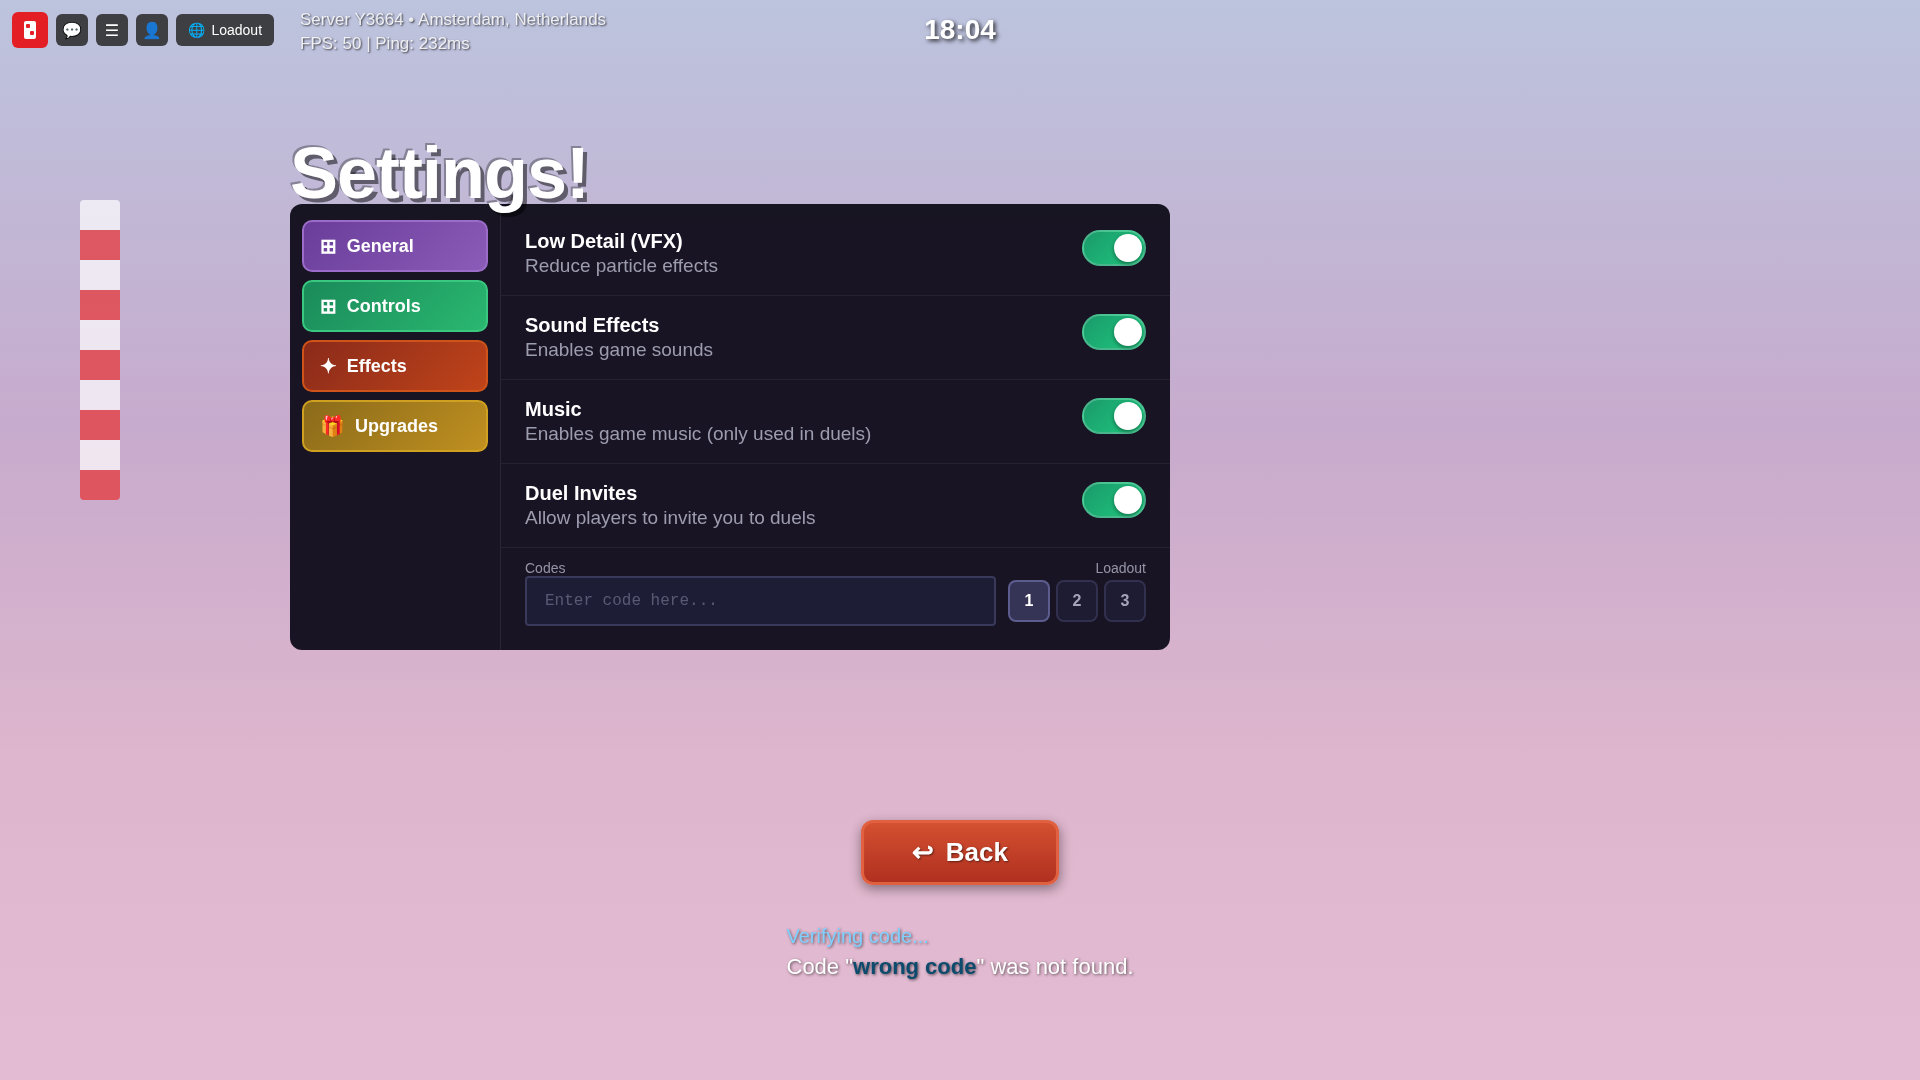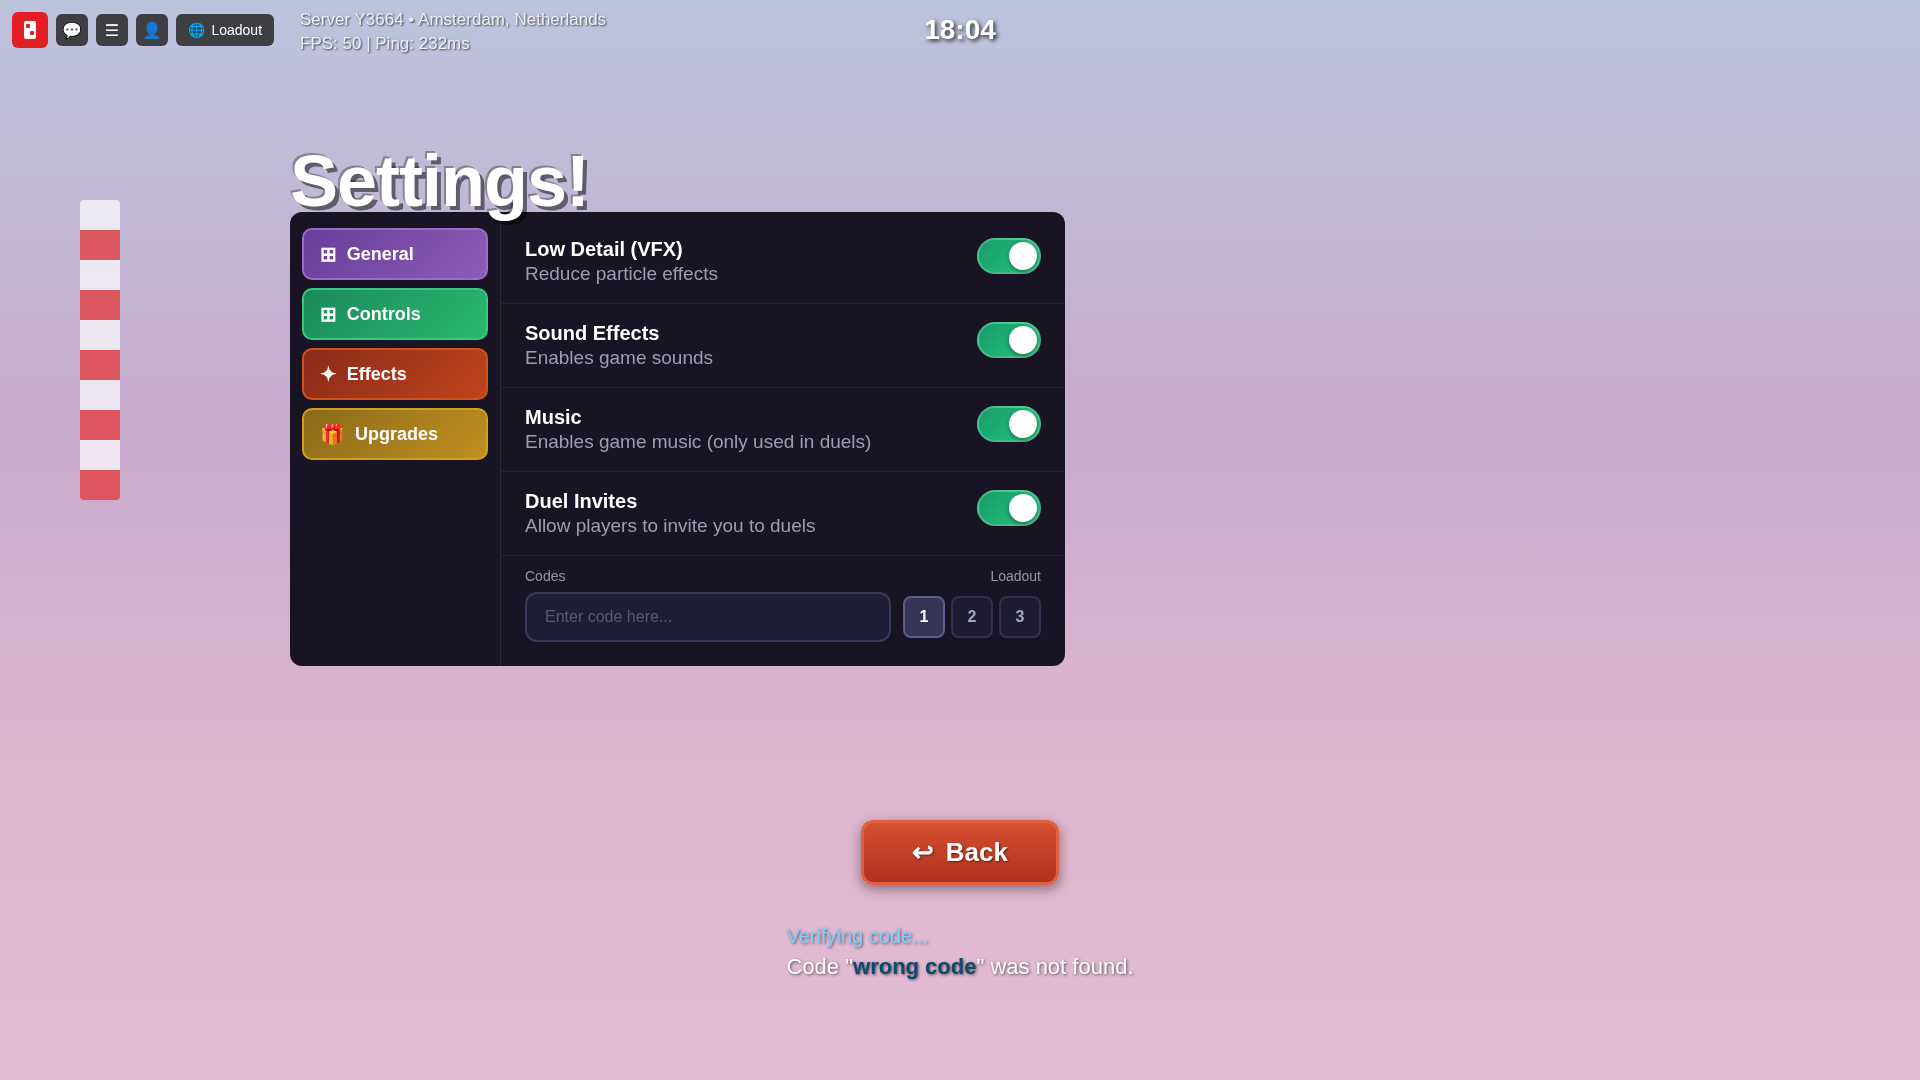--- a/index.html
+++ b/index.html
@@ -101,22 +101,22 @@
       color: white;
       font-size: 28px;
       font-weight: bold;
       text-shadow: 2px 2px 4px rgba(0,0,0,0.8);
     }
 
     
     .settings-container {
       position: absolute;
       left: 290px;
-      top: 140px;
-      width: 775px;
+      top: 132px;
+      width: 880px;
       z-index: 10;
     }
 
     .settings-title {
       font-size: 72px;
       font-weight: 900;
       color: white;
       text-shadow: 4px 4px 0px rgba(0,0,0,0.5), -2px -2px 0px rgba(0,0,0,0.3);
       margin-bottom: -10px;
       letter-spacing: -1px;
@@ -245,46 +245,45 @@
     }
 
     
     .bottom-section {
       padding: 12px 24px 16px;
     }
 
     .bottom-labels {
       display: flex;
       justify-content: space-between;
-      margin-bottom: 8px;
       align-items: center;
     }
 
     .bottom-label {
       color: rgba(180,180,200,0.8);
       font-size: 14px;
       cursor: pointer;
     }
 
     .code-row {
       display: flex;
       align-items: center;
       gap: 12px;
     }
 
     .code-input {
       flex: 1;
       background: rgba(30, 30, 55, 0.9);
       border: 2px solid rgba(100,100,150,0.4);
-      border-radius: 12px;
+      border-radius: 4px;
       padding: 14px 18px;
       color: rgba(150,150,180,0.7);
       font-size: 16px;
       outline: none;
-      font-family: Liberation Sans, sans-serif;
+      font-family: Liberation Mono, monospace;
     }
 
     .code-input::placeholder {
       color: rgba(150,150,180,0.5);
     }
 
     .page-btns {
       display: flex;
       gap: 6px;
     }

